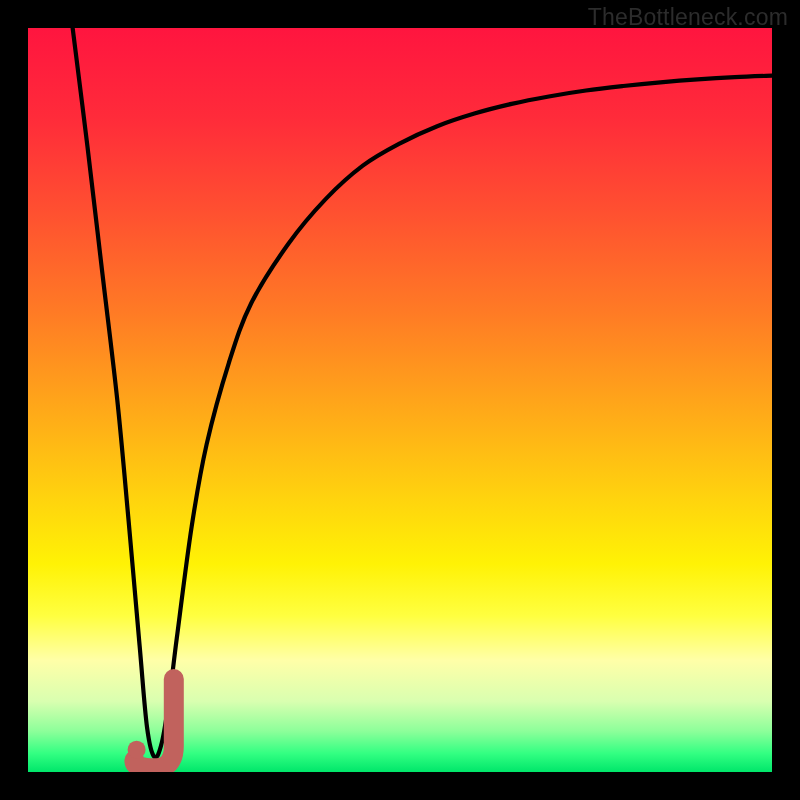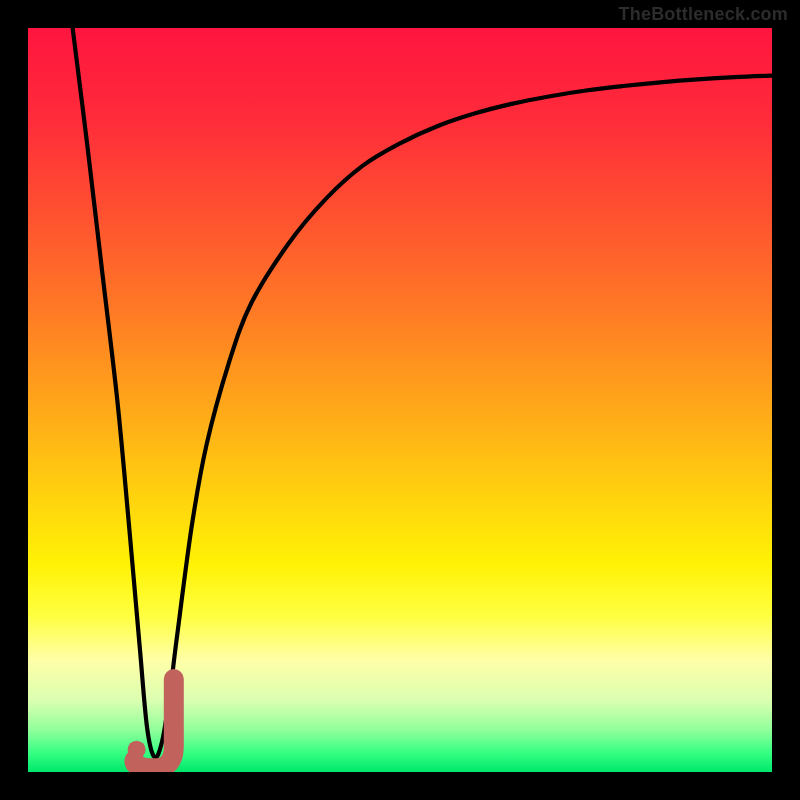--- a/index.html
+++ b/index.html
@@ -30,22 +30,22 @@
     left: 0;
     top: 0;
     width: 100%;
     height: 100%;
   }
   .watermark {
     position: absolute;
     top: 4px;
     right: 12px;
     color: #2c2c2c;
-    font-size: 18px;
-    font-weight: 700;
+    font-size: 23px;
+    font-weight: 400;
     letter-spacing: 0.2px;
   }
   svg.curve {
     position: absolute;
     left: 0;
     top: 0;
     width: 100%;
     height: 100%;
     overflow: visible;
   }

